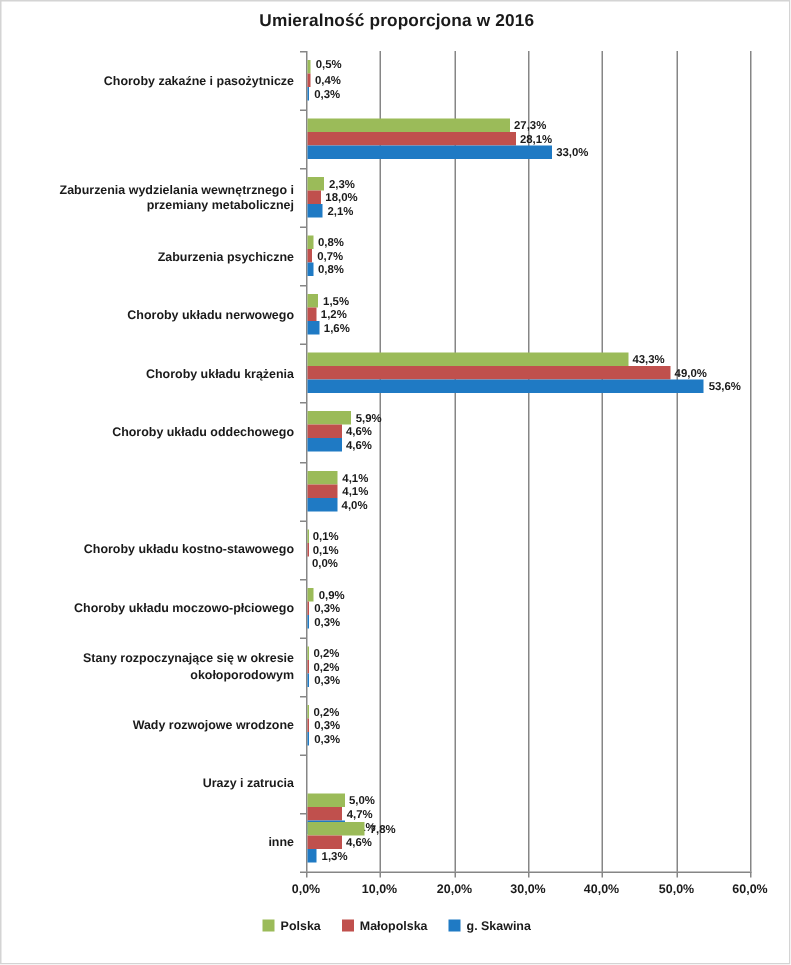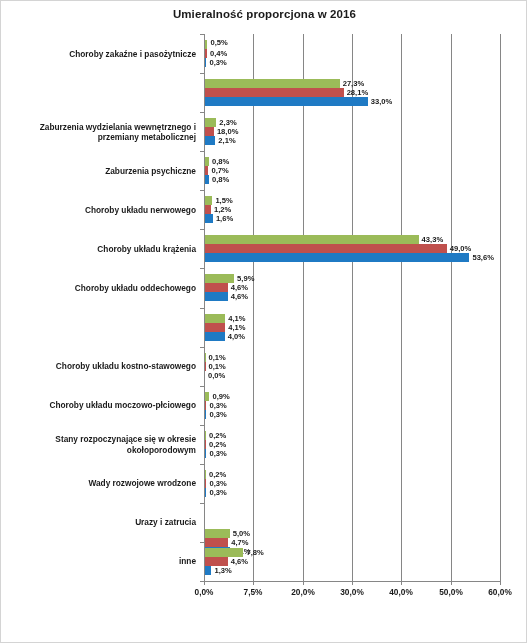--- a/index.html
+++ b/index.html
@@ -351,27 +351,41 @@
           </div>
         </div>
       </div>
   </div>
 
   <div id="xaxis-line"></div>
   <div id="xaxis">
       <div class="xtick" style="left: 203px;"></div>
       <div class="xlabel" style="left: 203px;">0,0%</div>
       <div class="xtick" style="left: 252px;"></div>
-      <div class="xlabel" style="left: 252px;">7,5%</div>
+      <div class="xlabel" style="left: 252px;">10,0%</div>
       <div class="xtick" style="left: 302px;"></div>
       <div class="xlabel" style="left: 302px;">20,0%</div>
       <div class="xtick" style="left: 351px;"></div>
       <div class="xlabel" style="left: 351px;">30,0%</div>
       <div class="xtick" style="left: 400px;"></div>
       <div class="xlabel" style="left: 400px;">40,0%</div>
       <div class="xtick" style="left: 450px;"></div>
       <div class="xlabel" style="left: 450px;">50,0%</div>
       <div class="xtick" style="left: 499px;"></div>
       <div class="xlabel" style="left: 499px;">60,0%</div>
     </div>
 
+  <div id="legend">
+      <div class="legend-item">
+        <span class="legend-swatch s0"></span>
+        <span class="legend-text">Polska</span>
+      </div>
+      <div class="legend-item">
+        <span class="legend-swatch s1"></span>
+        <span class="legend-text">Małopolska</span>
+      </div>
+      <div class="legend-item">
+        <span class="legend-swatch s2"></span>
+        <span class="legend-text">g. Skawina</span>
+      </div>
+    </div>
 
 </div>
 
 </body></html>

